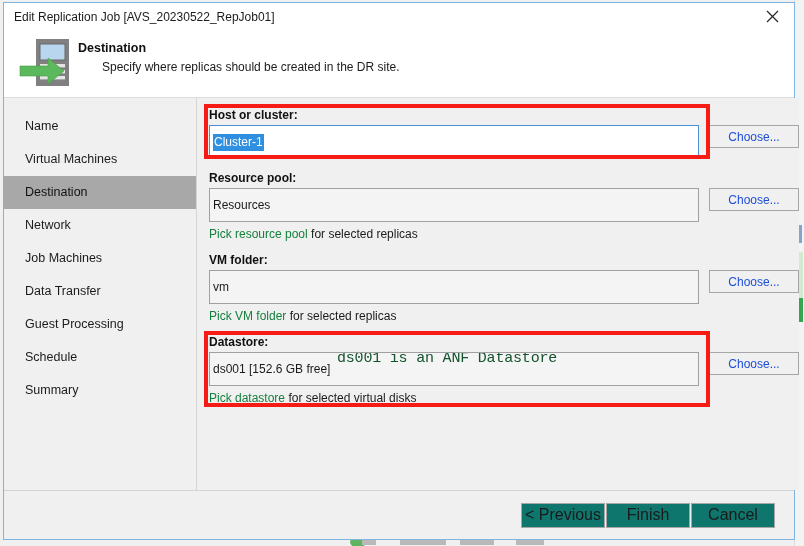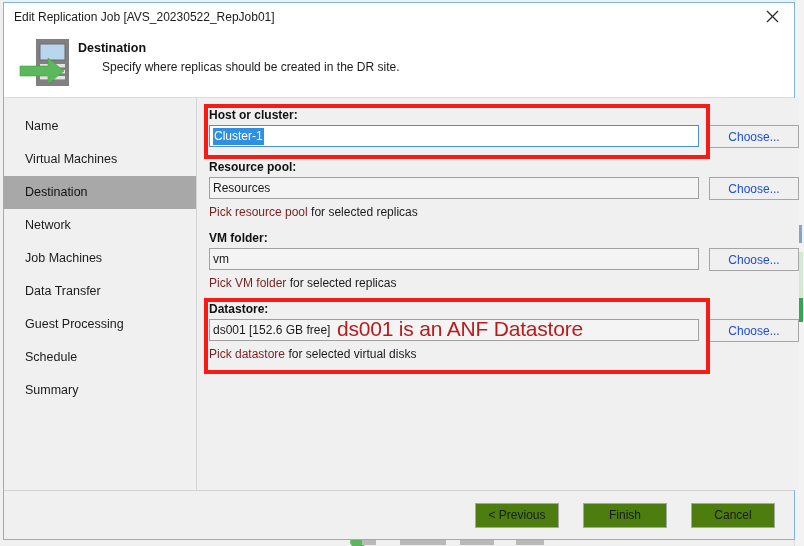--- a/index.html
+++ b/index.html
@@ -170,21 +170,21 @@
     font-size: 12px;
     font-weight: bold;
     color: #111;
     margin-bottom: 3px;
   }
   .field-row {
     display: flex;
     align-items: flex-start;
   }
   .textbox {
-    height: 22px;
+    height: 34px;
     background: #f4f4f4;
     border: 1px solid #a0a0a0;
     box-sizing: border-box;
     display: flex;
     align-items: center;
     padding-left: 3px;
     font-size: 12px;
     color: #1a1a1a;
     overflow: hidden;
     white-space: nowrap;
@@ -214,21 +214,21 @@
     cursor: pointer;
     flex: none;
   }
   .hint-line {
     margin-top: 5px;
     font-size: 12px;
     color: #1b1b1b;
     white-space: nowrap;
   }
   .hint-line .lnk {
-    color: #7f1d1d;
+    color: #15803d;
     cursor: pointer;
   }
 
   .group {
     margin-bottom: 12px;
     position: relative;
   }
   .tb-main { width: 490px; }
 
   
@@ -237,46 +237,46 @@
     border: 4px solid #f71b16;
     box-sizing: border-box;
     pointer-events: none;
   }
 
   
   .anno-text {
     position: absolute;
     left: 127px;
     top: -3px;
-    font-family: Liberation Sans, sans-serif;
-    font-size: 21px;
-    color: #b91c1c;
+    font-family: Liberation Mono, monospace;
+    font-size: 15px;
+    color: #14532d;
     white-space: nowrap;
     letter-spacing: -0.2px;
   }
 
   
   .footer {
     height: 48px;
     flex: none;
     background: #f0f0f0;
     border-top: 1px solid #d4d4d4;
     display: flex;
     align-items: center;
     justify-content: flex-end;
     padding-right: 19px;
   }
   .btn {
     width: 84px;
     height: 25px;
-    margin-left: 24px;
-    background: #4d7c0f;
+    margin-left: 1px;
+    background: #0f766e;
     border: 1px solid #a6a6a6;
     box-sizing: border-box;
-    font-size: 12px;
+    font-size: 16px;
     color: #1a1a1a;
     display: flex;
     align-items: center;
     justify-content: center;
     cursor: pointer;
   }
   .btn.default {
     border: 2px solid #3c8ad9;
   }
 </style>

